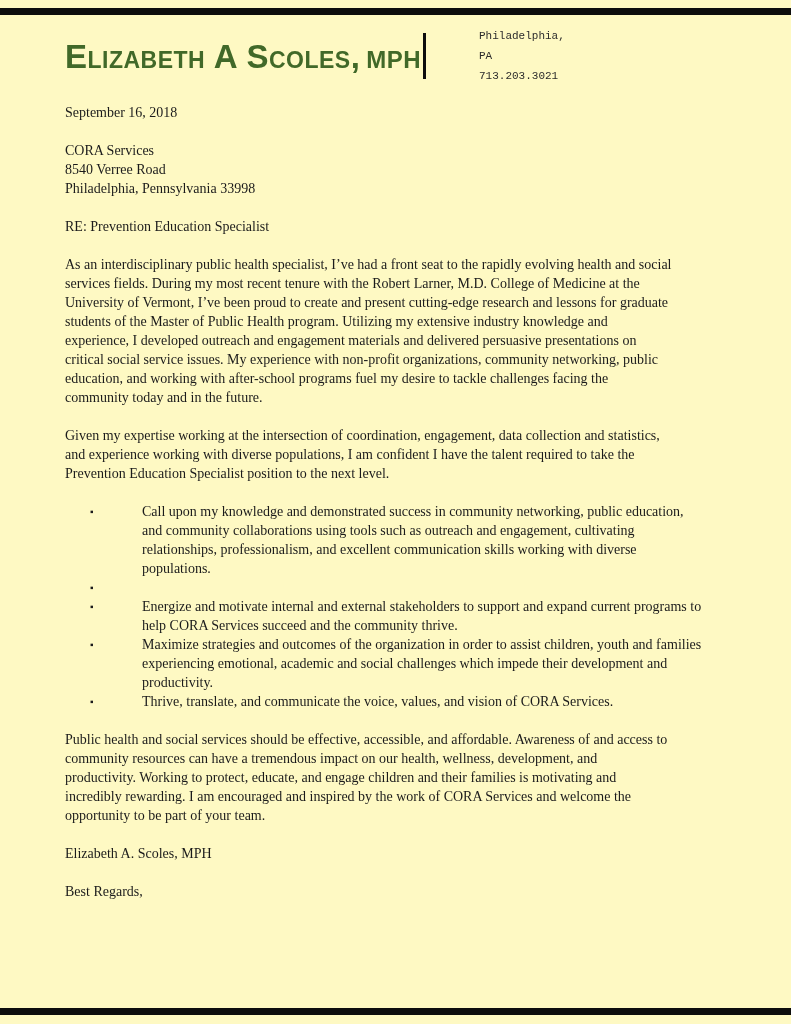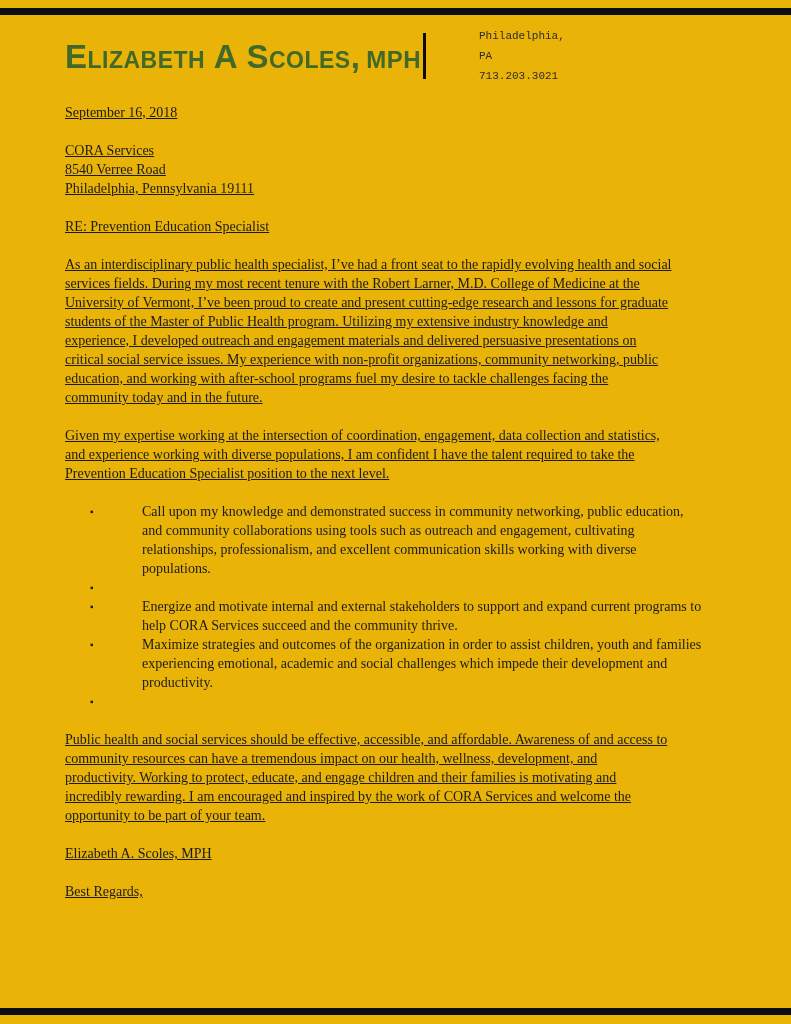--- a/index.html
+++ b/index.html
@@ -1,21 +1,21 @@
 <!DOCTYPE html>
 <html><head>
 <meta charset="utf-8">
 <style>
   * { margin:0; padding:0; box-sizing:border-box; }
   html,body { background:#ffffff; }
   .page {
     position:relative;
     width:791px; height:1024px;
     margin:0 auto;
-    background:#eab308;
+    background:#fef9c3;
     overflow:hidden;
     font-family:"Liberation Serif", serif;
     color:#1b1b1b;
   }
   .rule-bar {
     position:absolute; left:0; right:0;
     height:7px; background:#0d0d0d;
   }
   .rule-bar.top { top:8px; }
   .rule-bar.bottom { bottom:9px; }
@@ -60,21 +60,21 @@
   }
   .contact .col1 { width:96px; }
   .contact .col2 { width:190px; }
 
   
   .letter {
     padding:0 26px 0 65px;
     font-size:14px;
     line-height:19px;
   }
-  .block { margin-top:19px; white-space:pre-line;text-decoration:underline; }
+  .block { margin-top:19px; white-space:pre-line; }
   .date-line { margin-top:21px; }
 
   ul.bullets { list-style:none; margin-top:19px; }
   ul.bullets li { display:flex; }
   .b-marker {
     flex:none;
     width:23px;
     margin-left:25px;
     font-size:10px;
     line-height:19px;
@@ -98,21 +98,21 @@
         <div>Philadelphia, PA</div>
         <div>713.203.3021</div>
       </div>
     </div>
   </div>
 
   <div class="letter">
     <div class="block date-line">September 16, 2018</div>
     <div class="block">CORA Services
 8540 Verree Road
-Philadelphia, Pennsylvania 19111</div>
+Philadelphia, Pennsylvania 33998</div>
     <div class="block">RE: Prevention Education Specialist</div>
     <div class="block">As an interdisciplinary public health specialist, I’ve had a front seat to the rapidly evolving health and social
 services fields. During my most recent tenure with the Robert Larner, M.D. College of Medicine at the
 University of Vermont, I’ve been proud to create and present cutting-edge research and lessons for graduate
 students of the Master of Public Health program. Utilizing my extensive industry knowledge and
 experience, I developed outreach and engagement materials and delivered persuasive presentations on
 critical social service issues. My experience with non-profit organizations, community networking, public
 education, and working with after-school programs fuel my desire to tackle challenges facing the
 community today and in the future.</div>
     <div class="block">Given my expertise working at the intersection of coordination, engagement, data collection and statistics,
@@ -136,20 +136,21 @@
 help CORA Services succeed and the community thrive.</span>
       </li>
         <li>
         <span class="b-marker">▪</span>
         <span class="b-text">Maximize strategies and outcomes of the organization in order to assist children, youth and families
 experiencing emotional, academic and social challenges which impede their development and
 productivity.</span>
       </li>
         <li>
         <span class="b-marker">▪</span>
+        <span class="b-text">Thrive, translate, and communicate the voice, values, and vision of CORA Services.</span>
       </li>
       </ul>
 
     <div class="block">Public health and social services should be effective, accessible, and affordable. Awareness of and access to
 community resources can have a tremendous impact on our health, wellness, development, and
 productivity. Working to protect, educate, and engage children and their families is motivating and
 incredibly rewarding. I am encouraged and inspired by the work of CORA Services and welcome the
 opportunity to be part of your team.</div>
     <div class="block">Elizabeth A. Scoles, MPH</div>
     <div class="block">Best Regards,</div>

